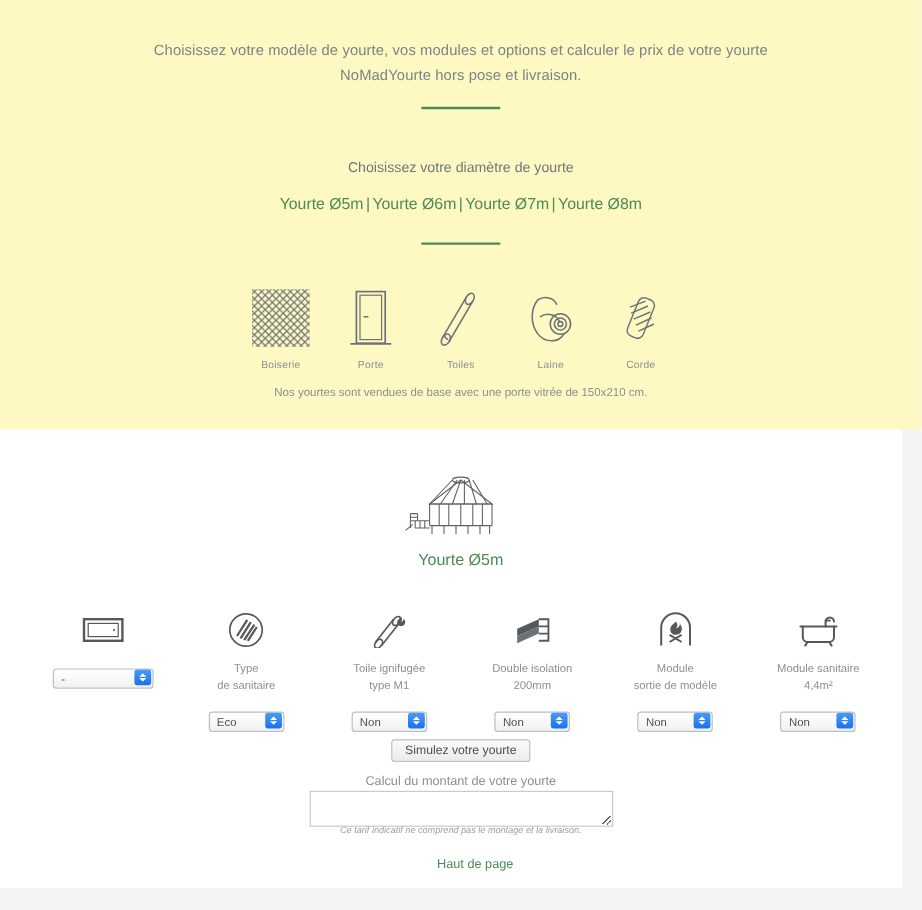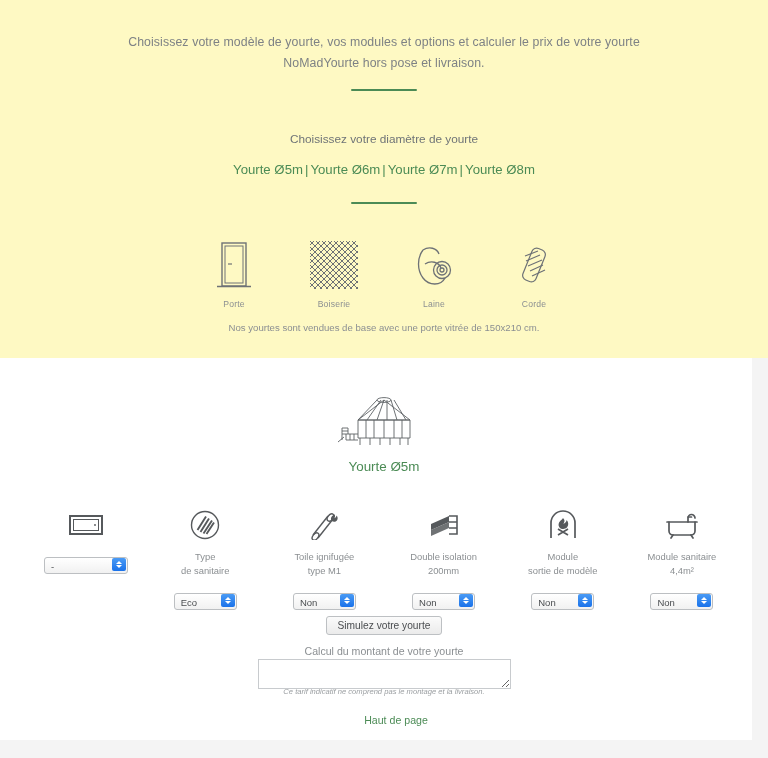--- a/index.html
+++ b/index.html
@@ -172,47 +172,61 @@
 
     <div class="diam-title">Choisissez votre diamètre de yourte</div>
 
     <div class="diam-links">
       <a href="#">Yourte Ø5m</a><span class="sep">|</span><a href="#">Yourte Ø6m</a><span class="sep">|</span><a href="#">Yourte Ø7m</a><span class="sep">|</span><a href="#">Yourte Ø8m</a>
     </div>
 
     <div class="rule rule-2"></div>
 
     <div class="features">
-
-      <div class="feature">
-        <div class="ico">
-          <svg width="40" height="50" viewBox="0 0 40 50">
-            <rect x="8" y="3" width="24" height="43" fill="none" stroke="#6e7276" stroke-width="1.4"></rect>
-            <rect x="11" y="6" width="18" height="37" fill="none" stroke="#6e7276" stroke-width="1"></rect>
-            <line x1="14" y1="24" x2="18" y2="24" stroke="#6e7276" stroke-width="1.2"></line>
-            <line x1="3" y1="46.5" x2="37" y2="46.5" stroke="#6e7276" stroke-width="1.4"></line>
-          </svg>
-        </div>
-        <div class="cap">Porte</div>
-      </div>
 
       <div class="feature">
         <div class="ico">
           <svg width="50" height="50" viewBox="0 0 50 50">
             <defs>
               <pattern id="lat" width="6" height="6" patternUnits="userSpaceOnUse">
                 <path d="M0 0 L6 6 M6 0 L0 6" stroke="#6e7276" stroke-width="1" fill="none"></path>
               </pattern>
             </defs>
             <rect x="1" y="1" width="48" height="48" fill="url(#lat)"></rect>
           </svg>
         </div>
         <div class="cap">Boiserie</div>
       </div>
 
+      <div class="feature">
+        <div class="ico">
+          <svg width="40" height="50" viewBox="0 0 40 50">
+            <rect x="8" y="3" width="24" height="43" fill="none" stroke="#6e7276" stroke-width="1.4"></rect>
+            <rect x="11" y="6" width="18" height="37" fill="none" stroke="#6e7276" stroke-width="1"></rect>
+            <line x1="14" y1="24" x2="18" y2="24" stroke="#6e7276" stroke-width="1.2"></line>
+            <line x1="3" y1="46.5" x2="37" y2="46.5" stroke="#6e7276" stroke-width="1.4"></line>
+          </svg>
+        </div>
+        <div class="cap">Porte</div>
+      </div>
+
+      <div class="feature">
+        <div class="ico">
+          <svg width="46" height="50" viewBox="0 0 46 50">
+            <g stroke="#6e7276" stroke-width="1.3" fill="none">
+              <path d="M13 45 L33 11"></path>
+              <path d="M8 41 L28 7"></path>
+              <ellipse cx="30.5" cy="9" rx="3.2" ry="5" transform="rotate(30 30.5 9)"></ellipse>
+              <ellipse cx="10.5" cy="43" rx="3.2" ry="5" transform="rotate(30 10.5 43)"></ellipse>
+              <path d="M9.5 39.5 a3.2 5 0 0 0 3 3.2"></path>
+            </g>
+          </svg>
+        </div>
+        <div class="cap">Toiles</div>
+      </div>
 
       <div class="feature">
         <div class="ico">
           <svg width="46" height="50" viewBox="0 0 46 50">
             <g stroke="#6e7276" stroke-width="1.3" fill="none">
               <path d="M12 10 C6 18 6 30 12 38 C18 46 30 46 34 38"></path>
               <path d="M12 10 C18 6 26 8 28 14"></path>
               <path d="M14 24 C20 20 28 22 30 28"></path>
               <circle cx="31" cy="30" r="8.5"></circle>
               <circle cx="31" cy="30" r="5"></circle>

